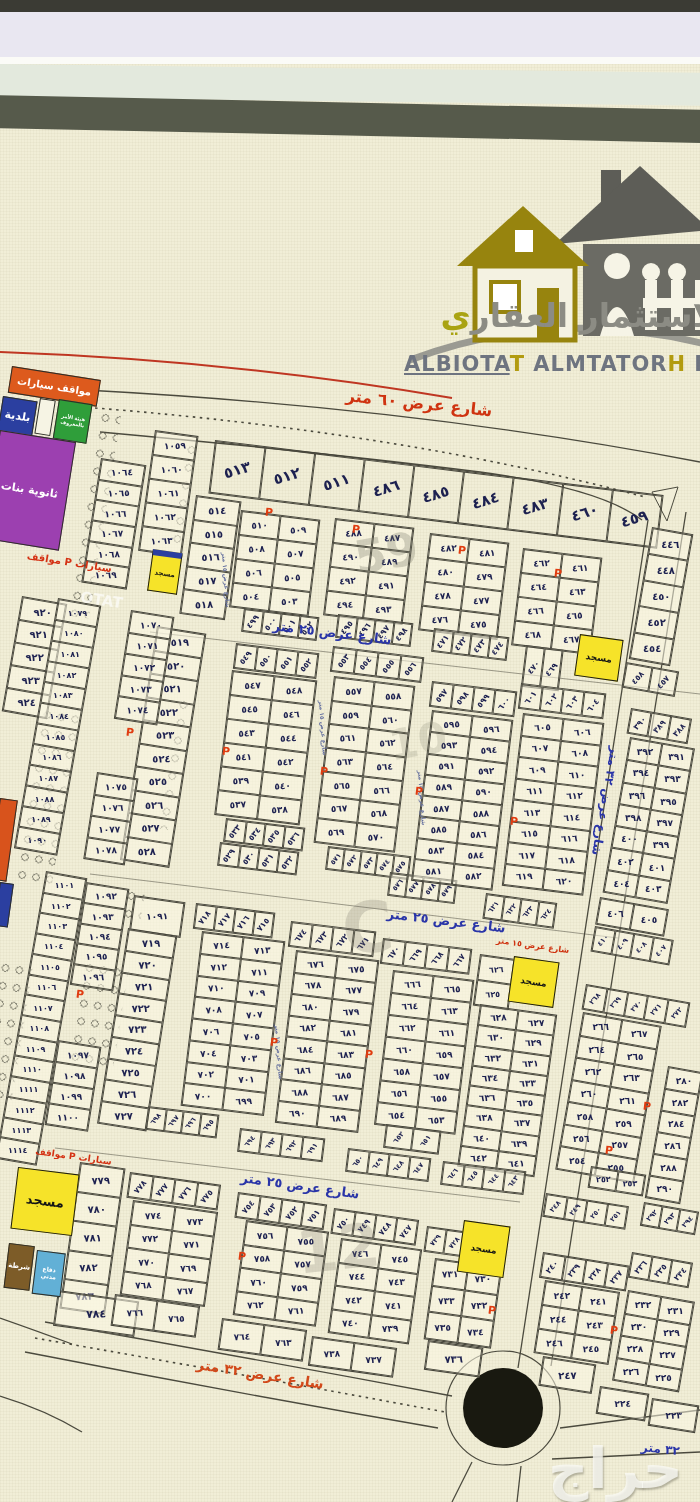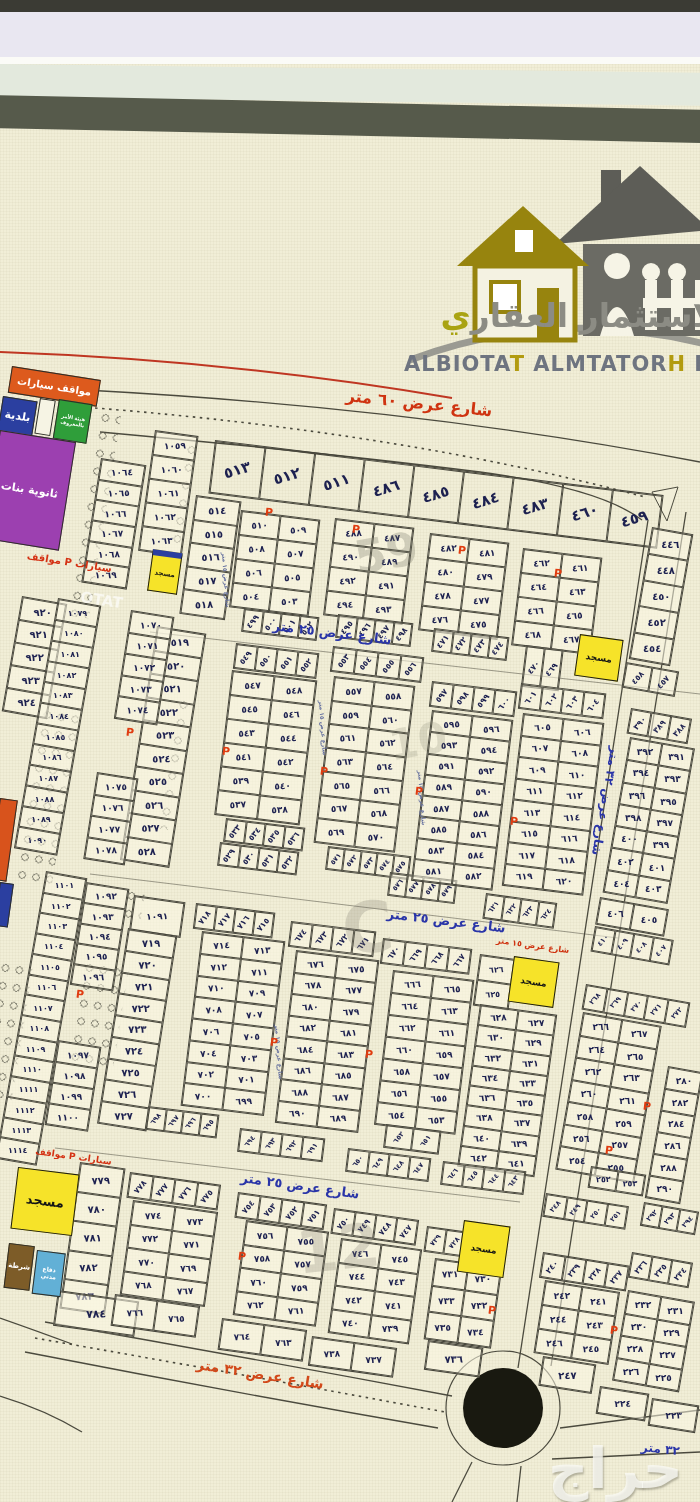--- a/index.html
+++ b/index.html
@@ -70,21 +70,21 @@
     <circle cx="272" cy="124" r="9" fill="#f6f4e6"></circle>
       <rect x="266" y="132" width="12" height="50" fill="#f6f4e6"></rect>
     <rect x="290" y="132" width="12" height="50" fill="#f6f4e6"></rect>
     <polygon points="52,118 118,58 184,118" fill="#97840e"></polygon>
     <rect x="70" y="118" width="100" height="74" fill="#f4f2e2" stroke="#97840e" stroke-width="5"></rect>
     <rect x="108" y="80" width="22" height="26" fill="#fff" stroke="#97840e" stroke-width="4"></rect>
     <rect x="86" y="134" width="28" height="30" fill="#fff" stroke="#97840e" stroke-width="4"></rect>
     <rect x="132" y="140" width="22" height="52" fill="#97840e"></rect>
   </svg>
   <div id="brand-ar"><span style="color: rgb(140, 140, 132);">للاستثمار العقار</span><span style="color: rgb(169, 163, 18);">ي</span></div>
-  <div id="brand-en"><span style="color: rgb(110, 116, 128);">ALBIOTA</span><span style="color: rgb(178, 155, 16);">T</span><span style="color: rgb(110, 116, 128);"> ALMTATOR</span><span style="color: rgb(178, 155, 16);">H</span><span style="color: rgb(110, 116, 128);"> R</span></div>
+  <div id="brand-en"><span style="color: rgb(110, 116, 128); text-decoration: underline;">ALBIOTA</span><span style="color: rgb(178, 155, 16);">T</span><span style="color: rgb(110, 116, 128);"> ALMTATOR</span><span style="color: rgb(178, 155, 16);">H</span><span style="color: rgb(110, 116, 128);"> R</span></div>
 
   <svg class="overlay" width="700" height="1502">
     <path class="redline" d="M0,352 Q230,360 452,398"></path>
     <path class="rd" d="M85,390 Q420,408 700,462"></path>
     <path class="rd" d="M100,432 Q320,452 480,472 Q600,488 642,520"></path>
     <path class="rd dash" d="M95,408 Q400,432 645,497"></path>
     <path class="rd" d="M648,520 L518,1368"></path>
     <path class="rd" d="M686,512 L551,1366"></path>
     <polygon class="isl" points="652,492 678,487 667,521"></polygon>
     <path class="rd thin" d="M150,632 L700,694"></path>

